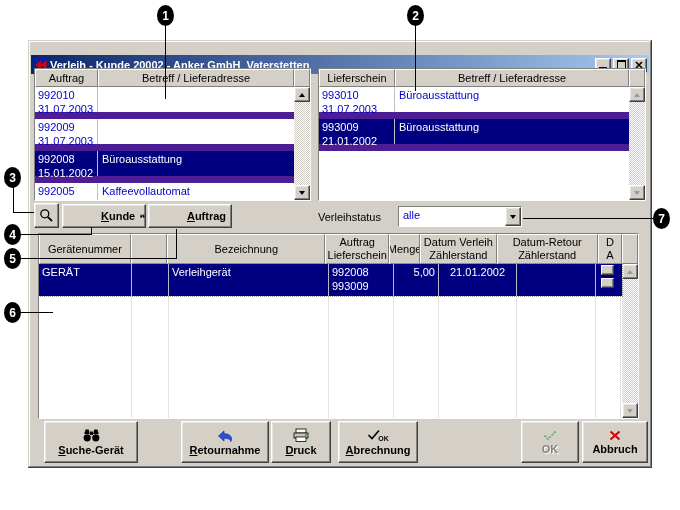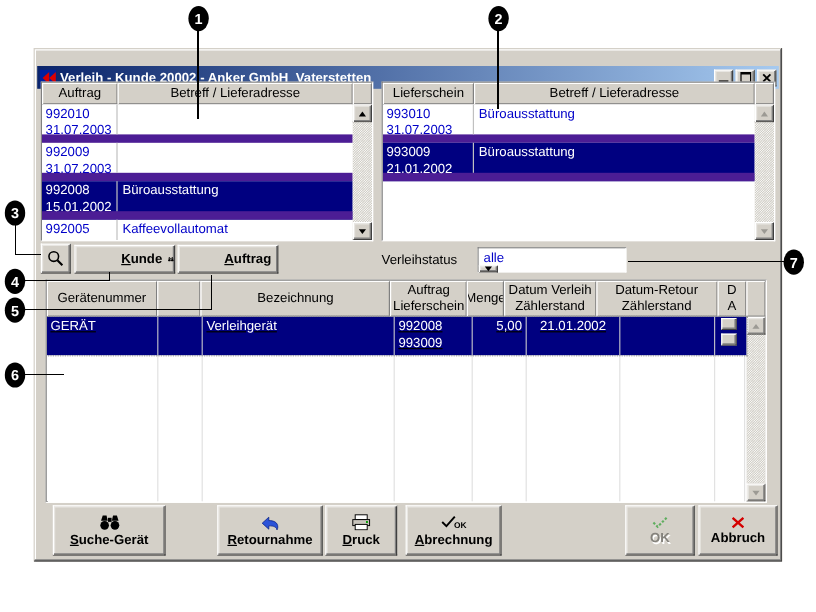--- a/index.html
+++ b/index.html
@@ -4,21 +4,21 @@
 <style>
   * { margin:0; padding:0; box-sizing:border-box; }
   body { width:680px; height:510px; background:#fff; position:relative;
          font-family:"Liberation Sans","DejaVu Sans",sans-serif; font-size:11px; color:#000; overflow:hidden; }
 
   
   .raised  { background:#d4d0c8; border:1px solid; border-color:#fff #404040 #404040 #fff;
              box-shadow: inset -1px -1px 0 #808080, inset 1px 1px 0 #e8e6e2; }
   .hcellr  { background:#d4d0c8; border:1px solid; border-color:#fff #808080 #808080 #fff; }
   .sunken  { background:#fff; border:1px solid; border-color:#808080 #fff #fff #808080;
-             box-shadow: inset 1px 1px 0 #404040; flex-direction: column; }
+             box-shadow: inset 1px 1px 0 #404040; }
   .dither  { background-color:#cfccc4;
              background-image:linear-gradient(45deg,#fff 25%,transparent 25%,transparent 75%,#fff 75%),
                               linear-gradient(45deg,#fff 25%,transparent 25%,transparent 75%,#fff 75%);
              background-size:2px 2px; background-position:0 0,1px 1px; }
 
   
   .window { position:absolute; left:28px; top:40px; width:624px; height:428px; background:#d4d0c8;
             box-shadow: inset -1px -1px 0 #404040, inset 1px 1px 0 #d4d0c8,
                         inset -2px -2px 0 #808080, inset 2px 2px 0 #fff; z-index:1; }
   .titlebar { position:absolute; left:3px; top:15px; right:3px; height:19px;

